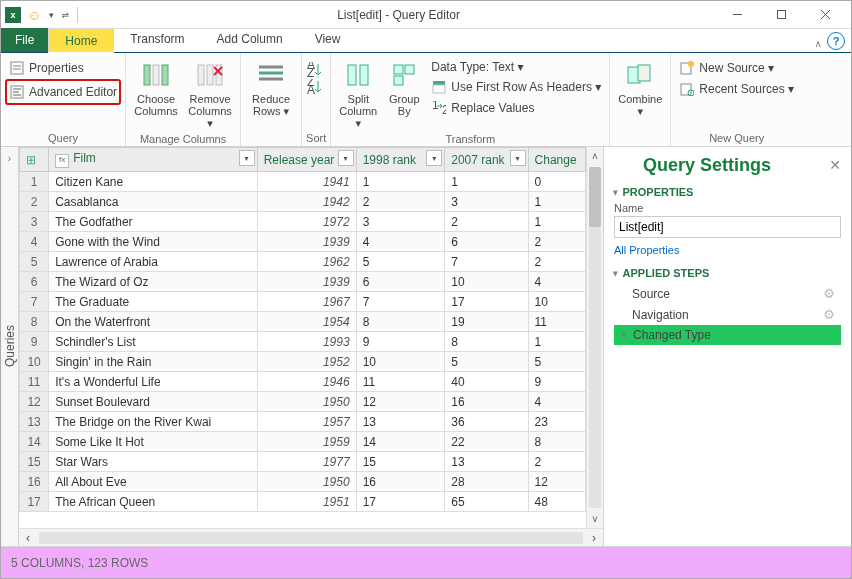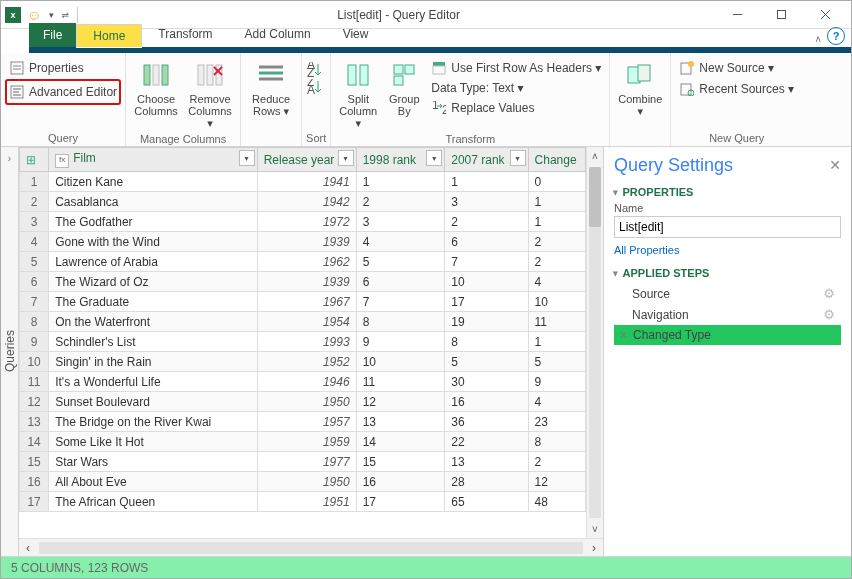--- a/index.html
+++ b/index.html
@@ -10,21 +10,21 @@
 .title-bar .excel-icon { width: 16px; height: 16px; background: #217346; color: #fff; display: flex; align-items: center; justify-content: center; font-size: 9px; font-weight: bold; margin-right: 6px; }
 .title-bar .smiley { width: 16px; height: 16px; color: #f0a020; margin-right: 2px; font-size: 14px; }
 .title-bar .qat-dd { font-size: 9px; color: #555; margin: 0 4px; }
 .title-bar .divider { width: 1px; height: 16px; background: #ccc; margin: 0 4px; }
 .title-bar .title-text { flex: 1; text-align: center; color: #444; }
 .title-bar .win-btns { display: flex; }
 .title-bar .win-btn { width: 44px; height: 24px; display: flex; align-items: center; justify-content: center; color: #555; }
 .title-bar .win-btn svg { width: 11px; height: 11px; }
 
 
-.tabs-row { height: 24px; display: flex; align-items: flex-end; background: #fff; border-bottom: 6px solid #0c4a6e; margin-left: 28px; }
+.tabs-row { height: 24px; display: flex; align-items: flex-end; background: #fff; border-bottom: 1px solid #0c4a6e; }
 .file-tab { background: #217346; color: #fff; padding: 5px 14px; height: 24px; font-size: 12px; }
 .tab { padding: 4px 16px; height: 24px; color: #444; }
 .tab.active { border: 1px solid #d4d4d4; border-bottom: 1px solid #fff; margin-bottom: -1px; background: #fde047; color: #217346; }
 .tabs-spacer { flex: 1; }
 .help-top { width: 18px; height: 18px; border-radius: 50%; border: 1px solid #0078d4; color: #0078d4; display: flex; align-items: center; justify-content: center; margin: 0 6px 2px 0; font-weight: bold; font-size: 11px; }
 .caret-up { font-size: 10px; color: #666; margin: 0 6px 2px 0; }
 
 
 .ribbon { height: 94px; display: flex; border-bottom: 1px solid #d4d4d4; background: #fcfcfc; }
 .ribbon-group { display: flex; flex-direction: column; border-right: 1px solid #e1e1e1; padding: 3px 4px 0 4px; }
@@ -57,36 +57,36 @@
 .hscroll { height: 18px; display: flex; align-items: center; border-top: 1px solid #e0e0e0; background: #f3f3f3; }
 .hscroll .arrow { width: 18px; display: flex; justify-content: center; color: #555; font-size: 12px; }
 .hscroll .track { flex: 1; height: 12px; background: #e2e2e2; margin: 0 2px; border-radius: 2px; }
 .vscroll-col { width: 17px; display: flex; flex-direction: column; background: #f3f3f3; border-left: 1px solid #e0e0e0; }
 .vscroll-col .arrow { height: 18px; display: flex; justify-content: center; align-items: center; color: #555; font-size: 10px; }
 .vscroll-col .track { flex: 1; background: #e2e2e2; margin: 2px; border-radius: 2px; position: relative; }
 .vscroll-col .thumb { position: absolute; left: 0; right: 0; top: 0; height: 60px; background: #c1c1c1; border-radius: 2px; }
 
 
 .right-panel { width: 248px; border-left: 1px solid #d4d4d4; padding: 8px 10px; background: #fff; position: relative; }
-.right-panel h2 { color: #3b82f6; font-size: 18px; font-weight: normal; margin-bottom: 8px; }
+.right-panel h2 { color: #15803d; font-size: 18px; font-weight: bold; margin-bottom: 8px; margin-left: 29px; }
 .right-panel .close-x { position: absolute; top: 10px; right: 10px; color: #888; font-size: 14px; }
 .section-hdr { color: #217346; font-size: 11px; font-weight: bold; margin: 10px 0 4px 0; }
 .section-hdr::before { content: "▸"; display: inline-block; transform: rotate(90deg); margin-right: 4px; font-size: 9px; color: #888; }
 .prop-label { color: #555; font-size: 11px; margin: 4px 0 2px 0; }
 .prop-input { width: 100%; border: 1px solid #ccc; padding: 3px 4px; font-size: 12px; }
 .link { color: #0066cc; font-size: 11px; margin-top: 6px; display: inline-block; }
 .steps { margin-top: 4px; }
 .step { display: flex; align-items: center; padding: 3px 6px; font-size: 11.5px; color: #444; position: relative; }
 .step .gear { margin-left: auto; color: #bbb; font-size: 13px; }
 .step.active { background: #22c55e; text-align: center; }
 .step.active::before { content: "×"; color: #777; margin-right: 6px; font-size: 12px; }
 .step:not(.active)::before { content: ""; width: 12px; display: inline-block; }
 
 
-.status-bar { height: 22px; background: #86efac; display: flex; align-items: center; justify-content: space-between; padding: 0 10px; color: #666; font-size: 11px; border-top: 1px solid #d4d4d4; }
+.status-bar { height: 32px; background: #f0abfc; display: flex; align-items: center; justify-content: space-between; padding: 0 10px; color: #666; font-size: 11px; border-top: 1px solid #d4d4d4; }
 </style>
 </head>
 <body>
 
 <div class="title-bar">
   <div class="excel-icon">x</div>
   <div class="smiley">☺</div>
   <span class="qat-dd">▾</span>
   <span class="qat-dd">⇌</span>
   <div class="divider"></div>
@@ -245,31 +245,31 @@
               <rect x="2" y="2" width="9" height="9" fill="#cfe" stroke="#4a8"></rect>
               <rect x="13" y="2" width="9" height="9" fill="#cfe" stroke="#4a8"></rect>
               <rect x="2" y="13" width="9" height="9" fill="#cfe" stroke="#4a8"></rect>
             </svg>
           </div>
         <div class="lbl">Group
 By</div>
       </div>
       <div class="small-col">
         <div class="small-btn">
+            <span>Data Type: Text ▾</span>
+          </div>
+        <div class="small-btn">
           <span class="small-ico">
               <svg width="14" height="14">
                 <rect x="1" y="1" width="12" height="4" fill="#4a8"></rect>
                 <rect x="1" y="5" width="12" height="8" fill="none" stroke="#bbb"></rect>
               </svg>
             </span>
           <span>Use First Row As Headers ▾</span>
         </div>
-        <div class="small-btn">
-            <span>Data Type: Text ▾</span>
-          </div>
         <div class="small-btn">
           <span class="small-ico">
               <svg width="14" height="14">
                 <text x="0" y="8" font-size="8" fill="#555">1</text>
                 <path d="M5 5 L10 5 M8 3 L10 5 L8 7" stroke="#2a6" fill="none"></path>
                 <text x="10" y="13" font-size="8" fill="#555">2</text>
               </svg>
             </span>
           <span>Replace Values</span>
         </div>
@@ -419,21 +419,21 @@
     <td class="num">1952</td>
     <td>10</td>
     <td>5</td>
     <td>5</td>
               </tr>
               <tr>
                 <td class="idx">11</td>
     <td>It's a Wonderful Life</td>
     <td class="num">1946</td>
     <td>11</td>
-    <td>30</td>
+    <td>40</td>
     <td>9</td>
               </tr>
               <tr>
                 <td class="idx">12</td>
     <td>Sunset Boulevard</td>
     <td class="num">1950</td>
     <td>12</td>
     <td>16</td>
     <td>4</td>
               </tr>

